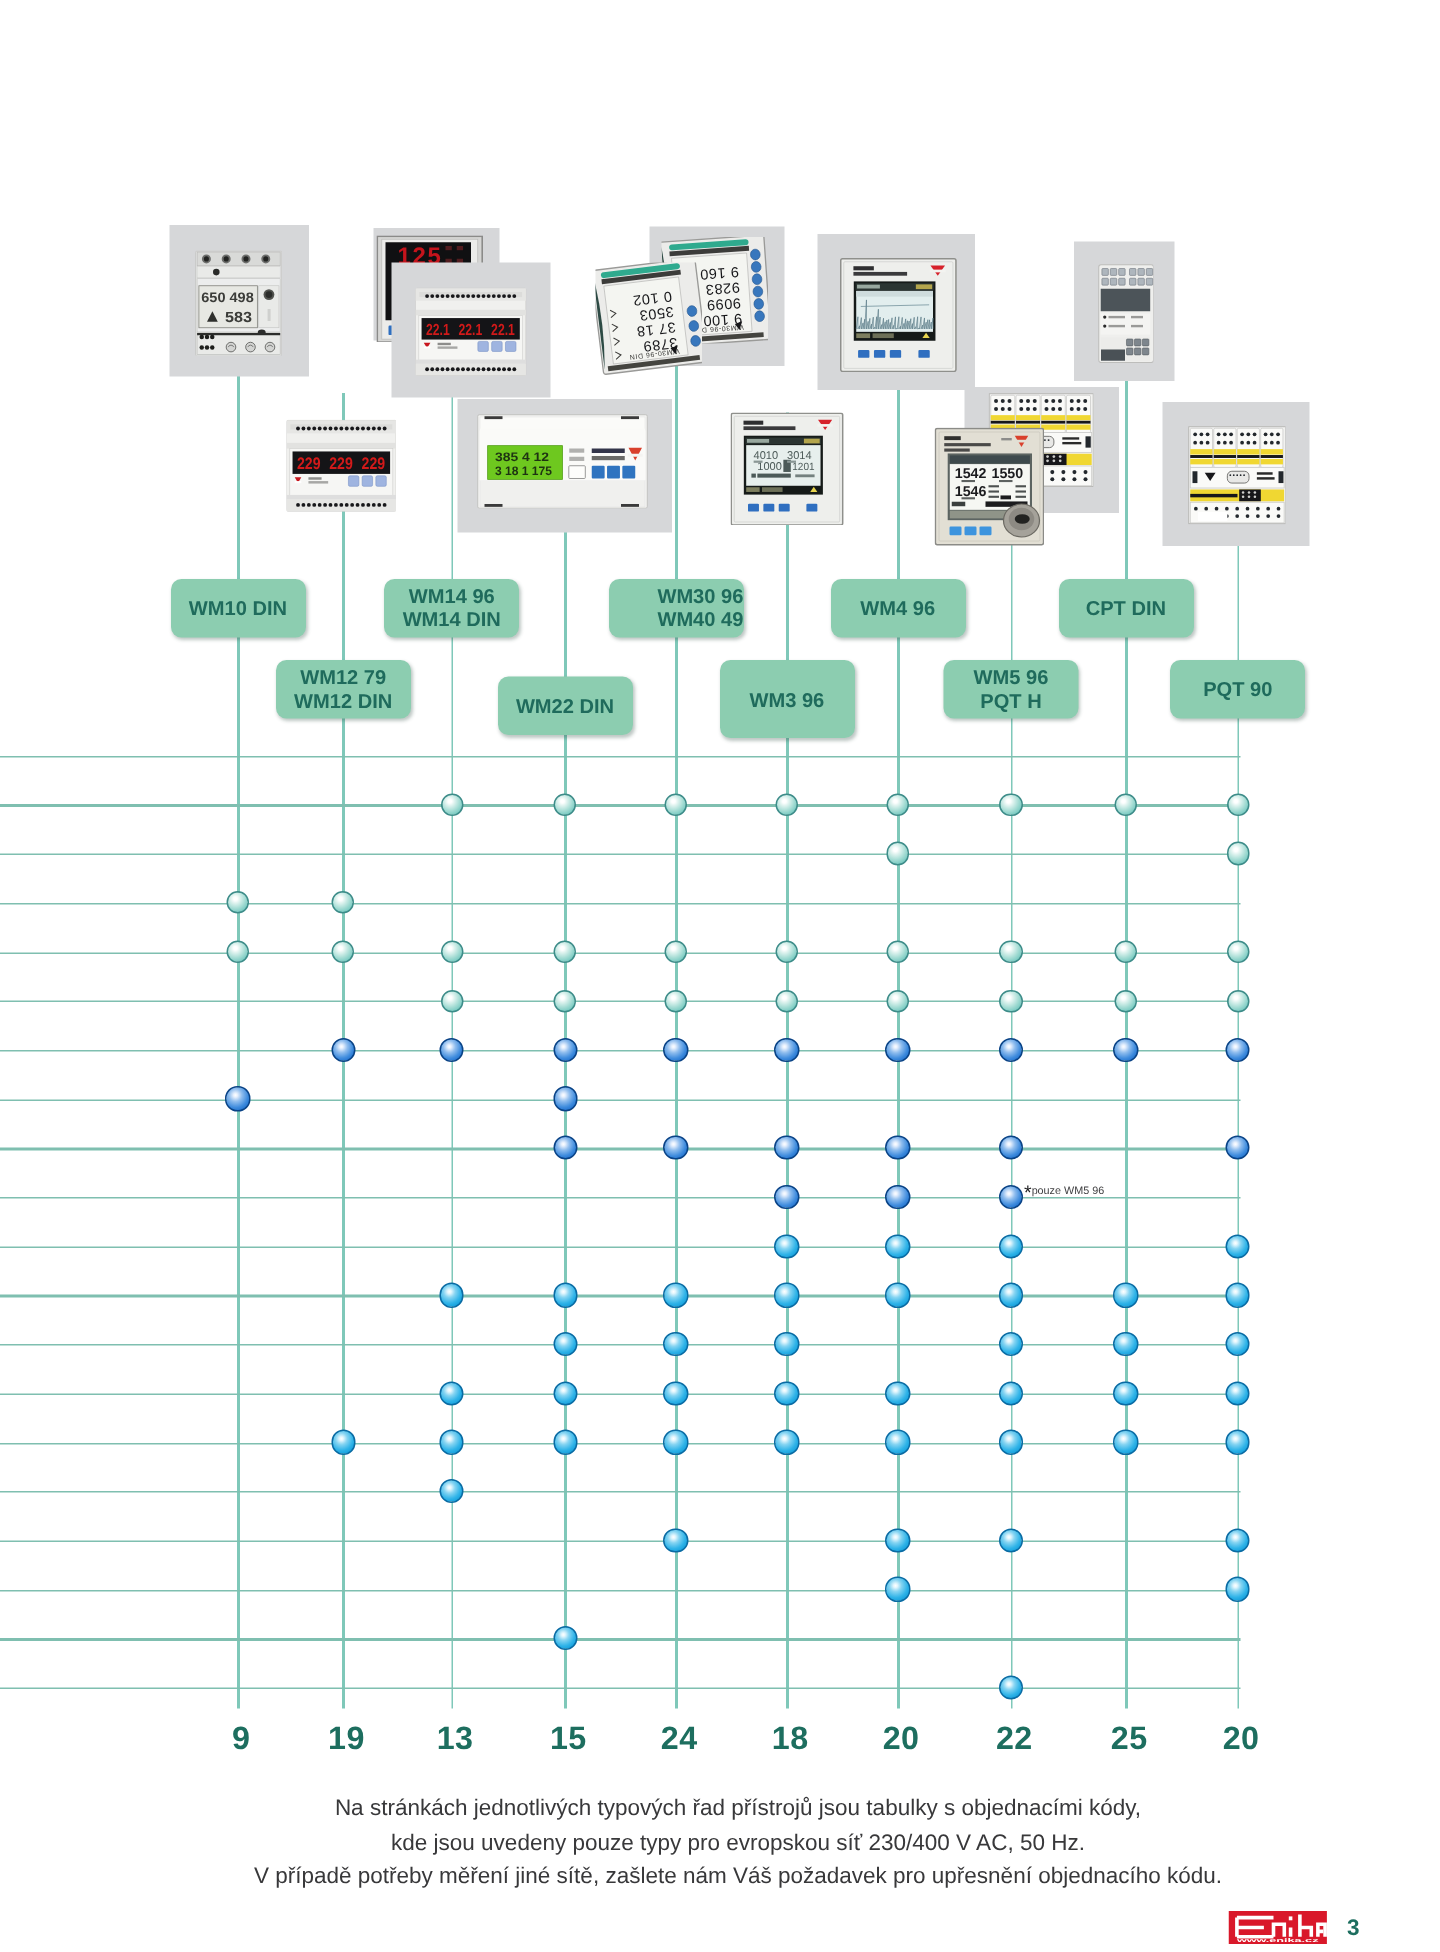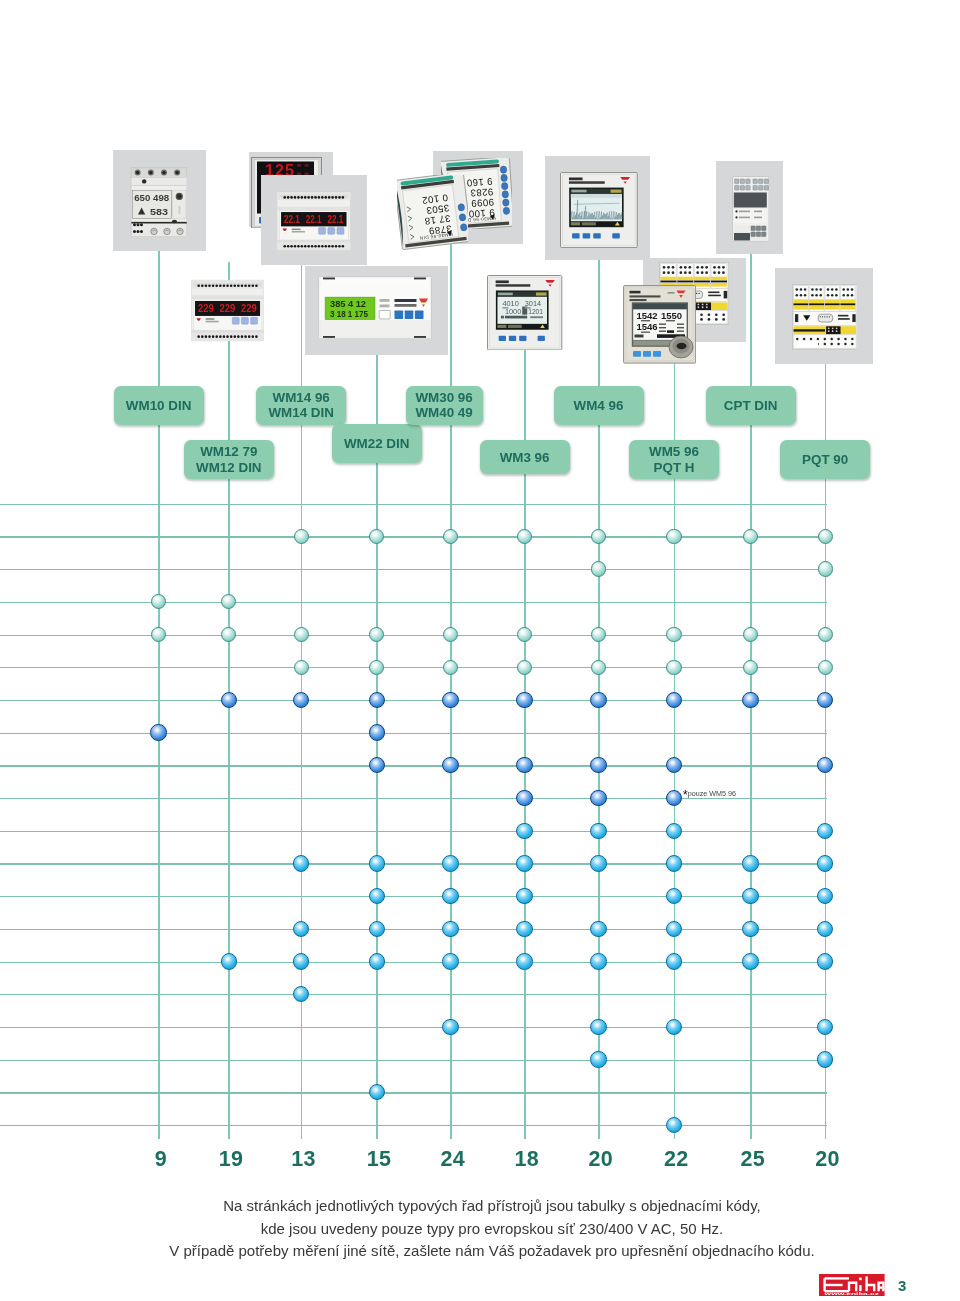--- a/index.html
+++ b/index.html
@@ -651,32 +651,32 @@
           <div>WM12 79</div>
           <div>WM12 DIN</div>
         </span>
       </div>
       <div class="lbl" style="left:256.2px;top:386px;width:90px;height:38.6px;">
         <span>
           <div>WM14 96</div>
           <div>WM14 DIN</div>
         </span>
       </div>
-      <div class="lbl" style="left:331.7px;top:424px;width:90px;height:38.6px;justify-content:center;">
+      <div class="lbl" style="left:331.7px;top:451px;width:90px;height:38.6px;justify-content:center;">
         <span>
           <div>WM22 DIN</div>
         </span>
       </div>
-      <div class="lbl" style="left:405.6px;top:386px;width:77px;height:38.6px;">
+      <div class="lbl" style="left:405.6px;top:386px;width:90px;height:38.6px;justify-content:flex-end;">
         <span>
           <div>WM30 96</div>
           <div>WM40 49</div>
         </span>
       </div>
-      <div class="lbl" style="left:479.6px;top:440.4px;width:90px;height:34px;">
+      <div class="lbl" style="left:479.6px;top:440.4px;width:90px;height:52px;">
         <span>
           <div>WM3 96</div>
         </span>
       </div>
       <div class="lbl" style="left:553.5px;top:386px;width:90px;height:38.6px;">
         <span>
           <div>WM4 96</div>
         </span>
       </div>
       <div class="lbl" style="left:629.0px;top:440.4px;width:90px;height:38.6px;">

